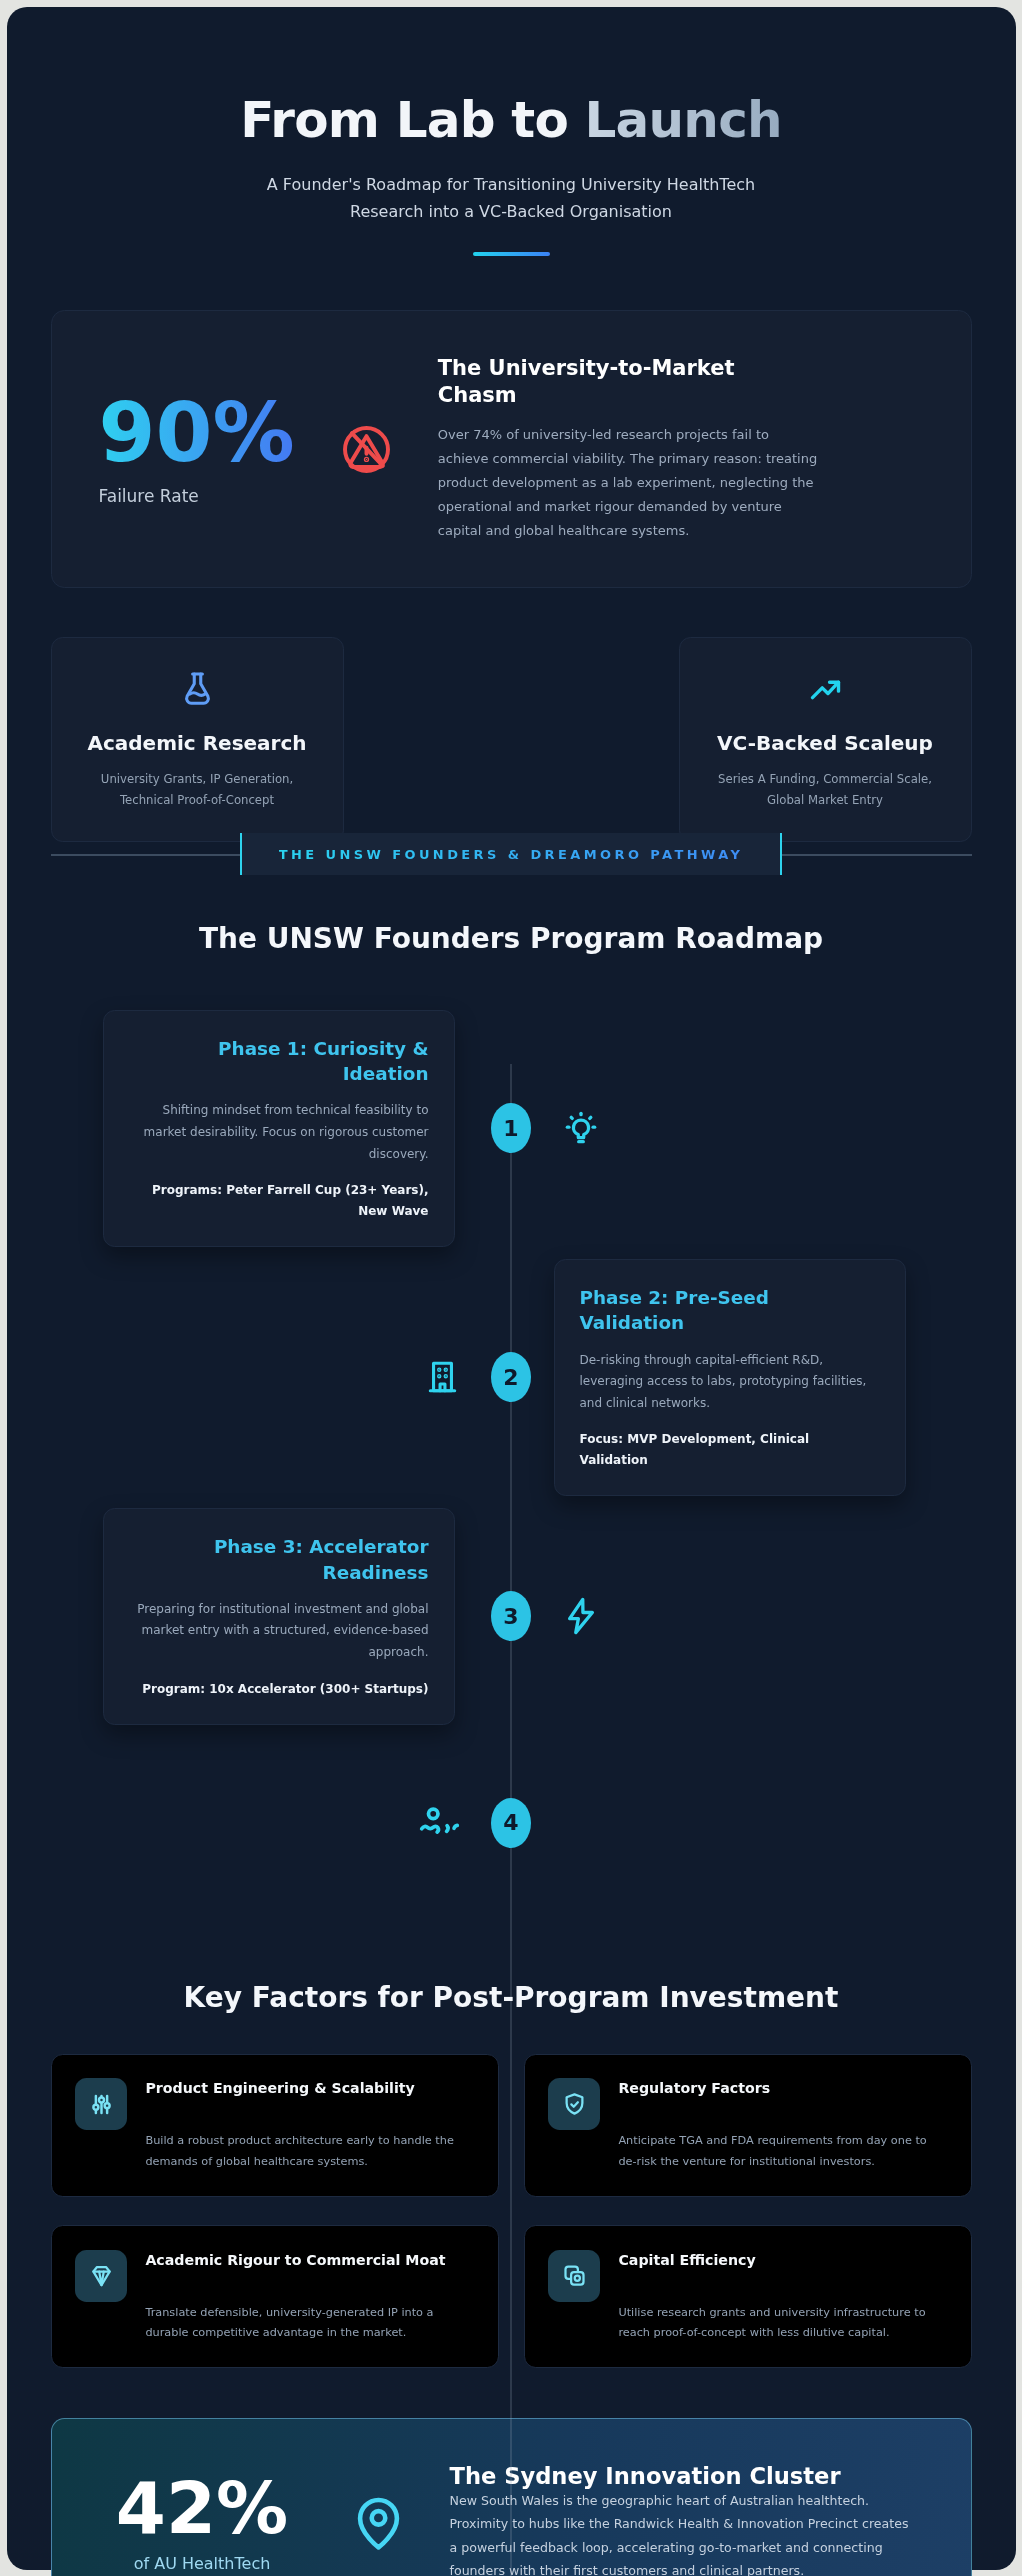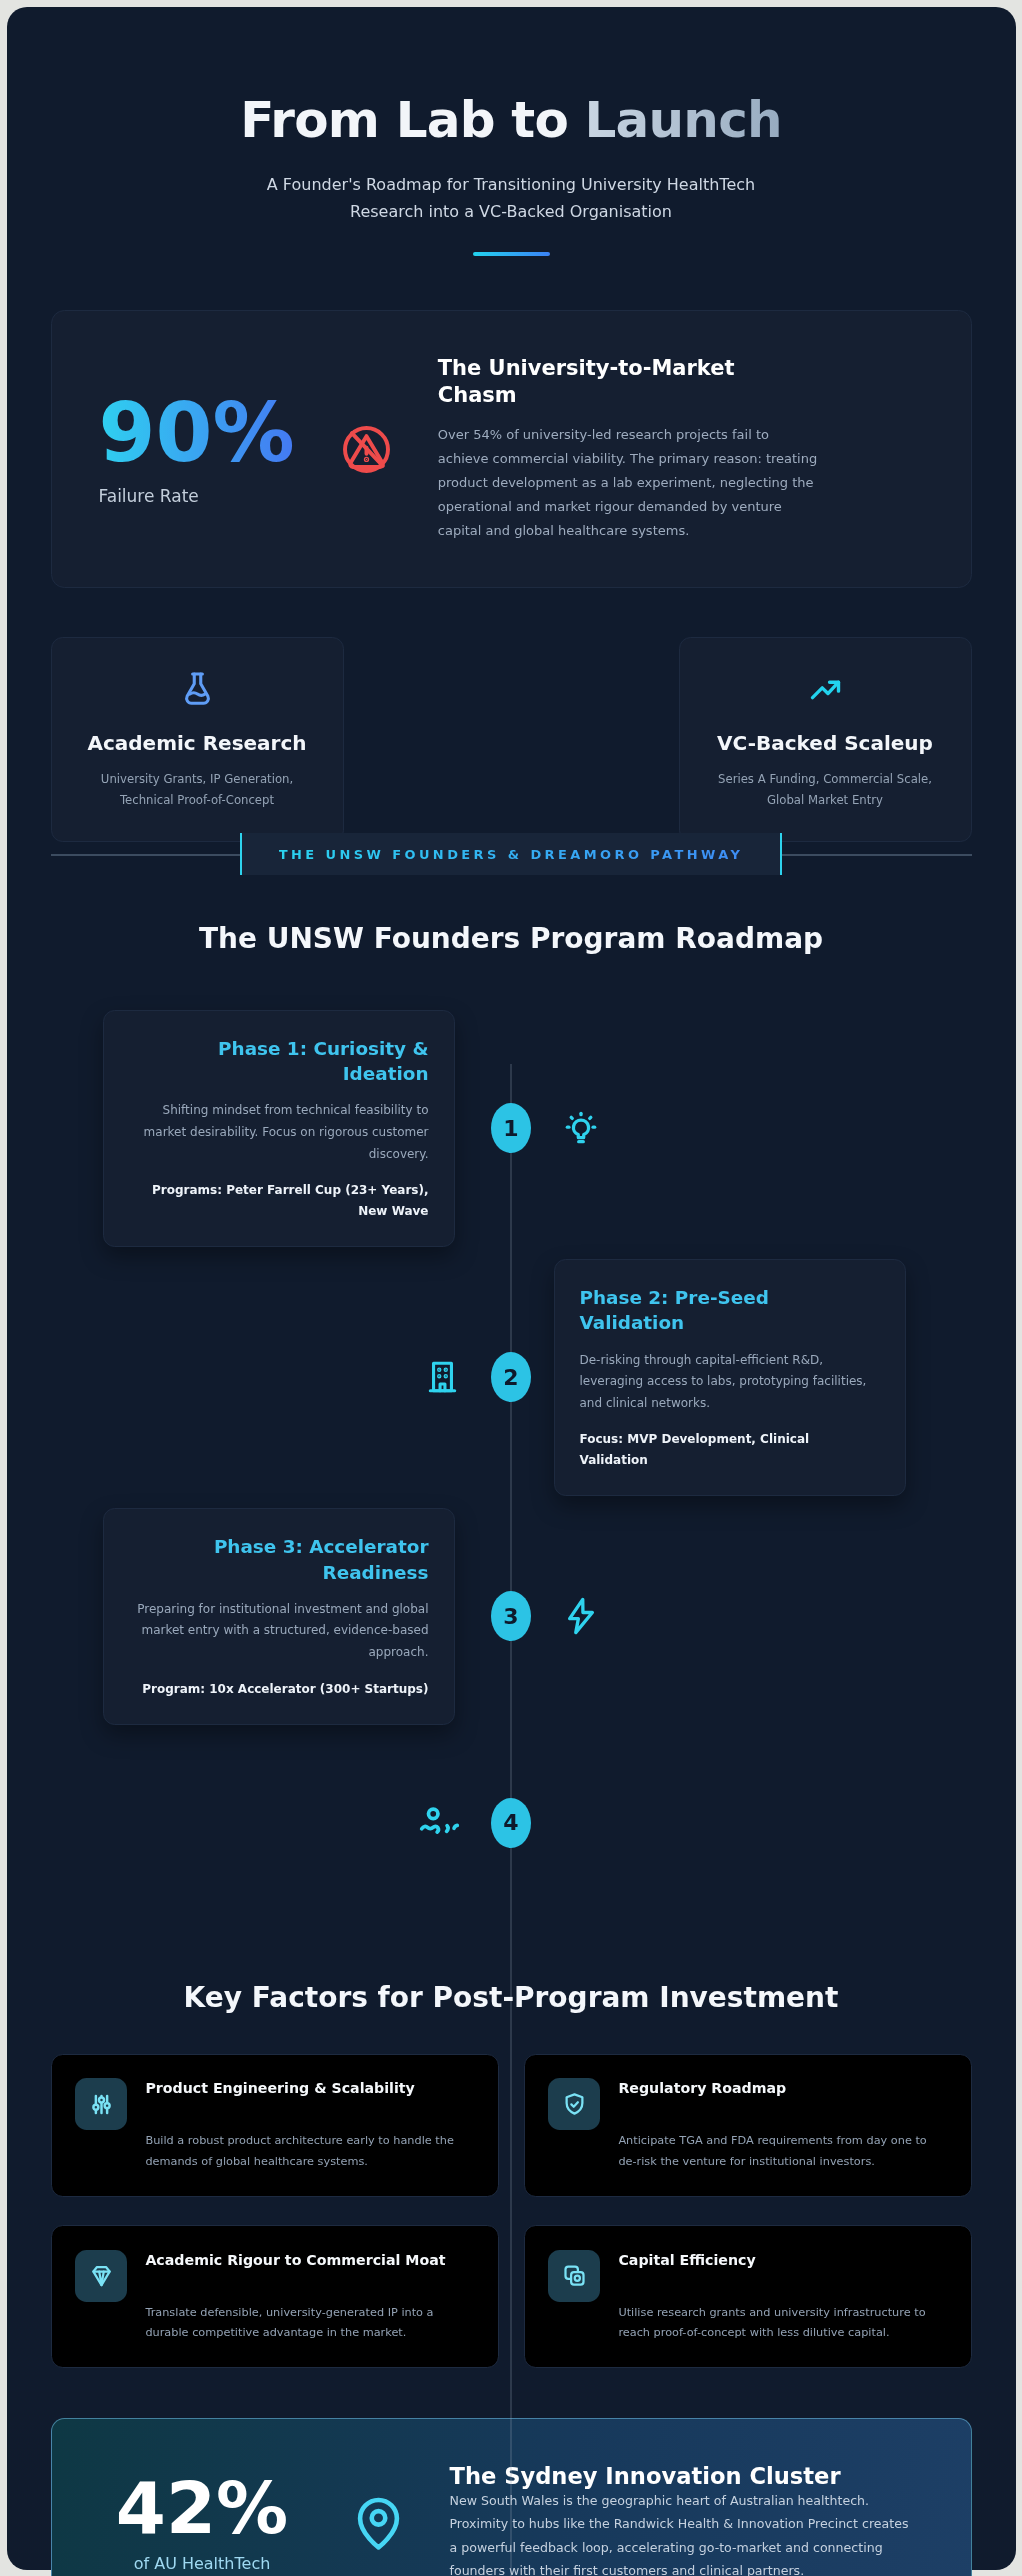--- a/index.html
+++ b/index.html
@@ -125,21 +125,21 @@
       <svg width="55" height="55" viewBox="0 0 64 64" fill="none" stroke="#ee4b4b" stroke-width="4.6" stroke-linecap="round" stroke-linejoin="round">
         <circle cx="32" cy="32" r="25"></circle>
         <path d="M32 16.5 L50.5 47.5 a3.2 3.2 0 0 1 -2.8 4.8 H16.3 a3.2 3.2 0 0 1 -2.8 -4.8 L32 16.5 z"></path>
         <path d="M32 30v7"></path>
         <circle cx="32" cy="43.5" r="0.8" fill="#ee4b4b"></circle>
         <path d="M15 13 L51 51"></path>
       </svg>
     </div>
     <div class="chasm-text">
       <h3>The University-to-Market Chasm</h3>
-      <p>Over 54% of university-led research projects fail to achieve commercial viability. The primary reason: treating product development as a lab experiment, neglecting the operational and market rigour demanded by venture capital and global healthcare systems.</p>
+      <p>Over 74% of university-led research projects fail to achieve commercial viability. The primary reason: treating product development as a lab experiment, neglecting the operational and market rigour demanded by venture capital and global healthcare systems.</p>
     </div>
   </div>
 
   <div class="compare-row">
     <div class="compare-card">
       <div style="display:flex;justify-content:center;">
         <svg width="39" height="39" viewBox="0 0 24 24" fill="none" stroke="#5f9df6" stroke-width="1.9" stroke-linecap="round" stroke-linejoin="round">
           <path d="M9 2.5h6"></path>
           <path d="M10 2.5v6L5.6 16.2A3 3 0 0 0 8.3 20.5h7.4a3 3 0 0 0 2.7-4.3L14 8.5v-6"></path>
           <path d="M7.3 14.8c1.6-1.1 3.1-1.1 4.7 0s3.1 1.1 4.7 0"></path>
@@ -265,21 +265,21 @@
       </div>
 
       <div class="kf-card">
         <div class="kf-tile">
           <svg width="27" height="27" viewBox="0 0 24 24" fill="none" stroke="#7ae2f5" stroke-width="2" stroke-linecap="round" stroke-linejoin="round">
             <path d="M12 3l7 2.6v5.1c0 4.7-3 7.7-7 9.4-4-1.7-7-4.7-7-9.4V5.6L12 3z"></path>
             <polyline points="9.2 11.9 11.3 14 15 10"></polyline>
           </svg>
         </div>
         <div>
-          <div class="kf-heading">Regulatory Roadmap</div>
+          <div class="kf-heading">Regulatory Factors</div>
           <div class="kf-body">Anticipate TGA and FDA requirements from day one to de-risk the venture for institutional investors.</div>
         </div>
       </div>
 
       <div class="kf-card">
         <div class="kf-tile">
           <svg width="27" height="27" viewBox="0 0 24 24" fill="none" stroke="#7ae2f5" stroke-width="2" stroke-linecap="round" stroke-linejoin="round">
             <path d="M8 4.5h8l3.2 4L12 20.5 4.8 8.5 8 4.5z"></path>
             <path d="M4.8 8.5h14.4"></path>
             <path d="M10 8.5l2 12 2-12"></path>

